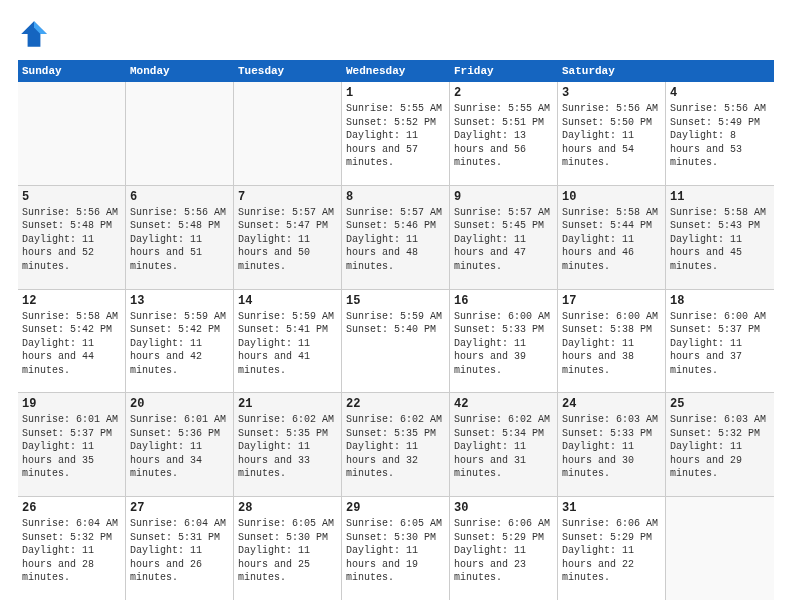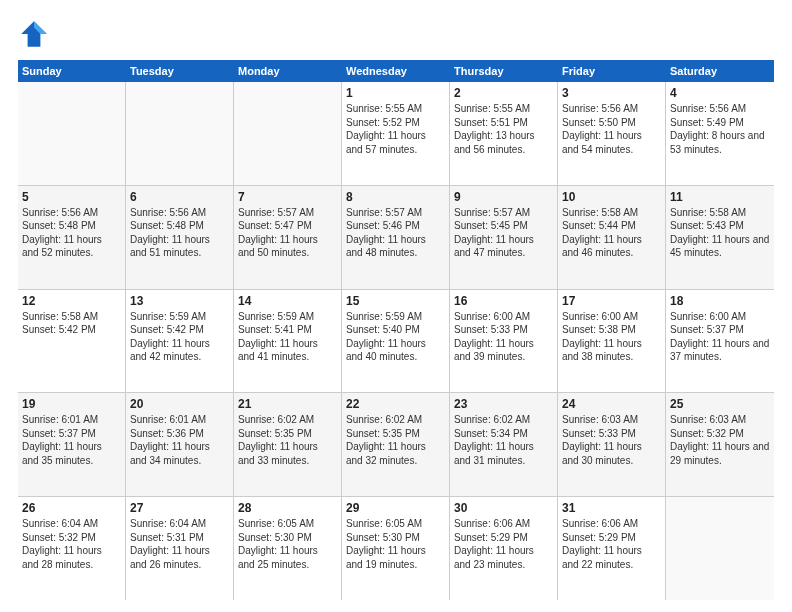--- a/index.html
+++ b/index.html
@@ -9,20 +9,21 @@
       width: 792px;
       height: 612px;
       overflow: hidden;
     }
     .page {
       width: 792px;
       height: 612px;
       padding: 18px 18px 12px 18px;
       display: flex;
       flex-direction: column;
+      font-family: Liberation Mono, monospace;
     }
     .header {
       display: flex;
       justify-content: space-between;
       align-items: flex-start;
       margin-bottom: 10px;
     }
     .logo {
       display: flex;
       align-items: center;
@@ -139,24 +140,23 @@
     </div>
     <div class="title-block">
       <div class="month-title"></div>
       <div class="subtitle"></div>
     </div>
   </div>
 
   <div class="calendar">
     <div class="cal-header">
     <div class="cal-header-cell">Sunday</div>
+        <div class="cal-header-cell">Monday</div>
         <div class="cal-header-cell">Tuesday</div>
-        <div class="cal-header-cell">Monday</div>
         <div class="cal-header-cell">Wednesday</div>
-        <div class="cal-header-cell">Thursday</div>
         <div class="cal-header-cell">Friday</div>
         <div class="cal-header-cell">Saturday</div>
       </div>
     <div class="cal-body">
     <div class="cal-row">
           <div class="cal-cell empty"></div>
           <div class="cal-cell empty"></div>
           <div class="cal-cell empty"></div>
           <div class="cal-cell">
             <div class="day-num">1</div>
@@ -201,33 +201,33 @@
             <div class="cal-cell-text"><span>Sunrise: 5:58 AM</span><br><span>Sunset: 5:44 PM</span><br><span>Daylight: 11 hours and 46 minutes.</span></div>
           </div>
           <div class="cal-cell shaded">
             <div class="day-num">11</div>
             <div class="cal-cell-text"><span>Sunrise: 5:58 AM</span><br><span>Sunset: 5:43 PM</span><br><span>Daylight: 11 hours and 45 minutes.</span></div>
           </div>
         </div>
         <div class="cal-row">
           <div class="cal-cell">
             <div class="day-num">12</div>
-            <div class="cal-cell-text"><span>Sunrise: 5:58 AM</span><br><span>Sunset: 5:42 PM</span><br></div>
+            <div class="cal-cell-text"><span>Sunrise: 5:58 AM</span><br><span>Sunset: 5:42 PM</span><br><span>Daylight: 11 hours and 44 minutes.</span></div>
           </div>
           <div class="cal-cell">
             <div class="day-num">13</div>
             <div class="cal-cell-text"><span>Sunrise: 5:59 AM</span><br><span>Sunset: 5:42 PM</span><br><span>Daylight: 11 hours and 42 minutes.</span></div>
           </div>
           <div class="cal-cell">
             <div class="day-num">14</div>
             <div class="cal-cell-text"><span>Sunrise: 5:59 AM</span><br><span>Sunset: 5:41 PM</span><br><span>Daylight: 11 hours and 41 minutes.</span></div>
           </div>
           <div class="cal-cell">
             <div class="day-num">15</div>
-            <div class="cal-cell-text"><span>Sunrise: 5:59 AM</span><br><span>Sunset: 5:40 PM</span><br><span>Daylight: 11 hours and 40 minutes.</span></div>
+            <div class="cal-cell-text"><span>Sunrise: 5:59 AM</span><br><span>Sunset: 5:40 PM</span><br></div>
           </div>
           <div class="cal-cell">
             <div class="day-num">16</div>
             <div class="cal-cell-text"><span>Sunrise: 6:00 AM</span><br><span>Sunset: 5:33 PM</span><br><span>Daylight: 11 hours and 39 minutes.</span></div>
           </div>
           <div class="cal-cell">
             <div class="day-num">17</div>
             <div class="cal-cell-text"><span>Sunrise: 6:00 AM</span><br><span>Sunset: 5:38 PM</span><br><span>Daylight: 11 hours and 38 minutes.</span></div>
           </div>
           <div class="cal-cell">
@@ -246,21 +246,21 @@
           </div>
           <div class="cal-cell shaded">
             <div class="day-num">21</div>
             <div class="cal-cell-text"><span>Sunrise: 6:02 AM</span><br><span>Sunset: 5:35 PM</span><br><span>Daylight: 11 hours and 33 minutes.</span></div>
           </div>
           <div class="cal-cell shaded">
             <div class="day-num">22</div>
             <div class="cal-cell-text"><span>Sunrise: 6:02 AM</span><br><span>Sunset: 5:35 PM</span><br><span>Daylight: 11 hours and 32 minutes.</span></div>
           </div>
           <div class="cal-cell shaded">
-            <div class="day-num">23</div>
+            <div class="day-num">42</div>
             <div class="cal-cell-text"><span>Sunrise: 6:02 AM</span><br><span>Sunset: 5:34 PM</span><br><span>Daylight: 11 hours and 31 minutes.</span></div>
           </div>
           <div class="cal-cell shaded">
             <div class="day-num">24</div>
             <div class="cal-cell-text"><span>Sunrise: 6:03 AM</span><br><span>Sunset: 5:33 PM</span><br><span>Daylight: 11 hours and 30 minutes.</span></div>
           </div>
           <div class="cal-cell shaded">
             <div class="day-num">25</div>
             <div class="cal-cell-text"><span>Sunrise: 6:03 AM</span><br><span>Sunset: 5:32 PM</span><br><span>Daylight: 11 hours and 29 minutes.</span></div>
           </div>

